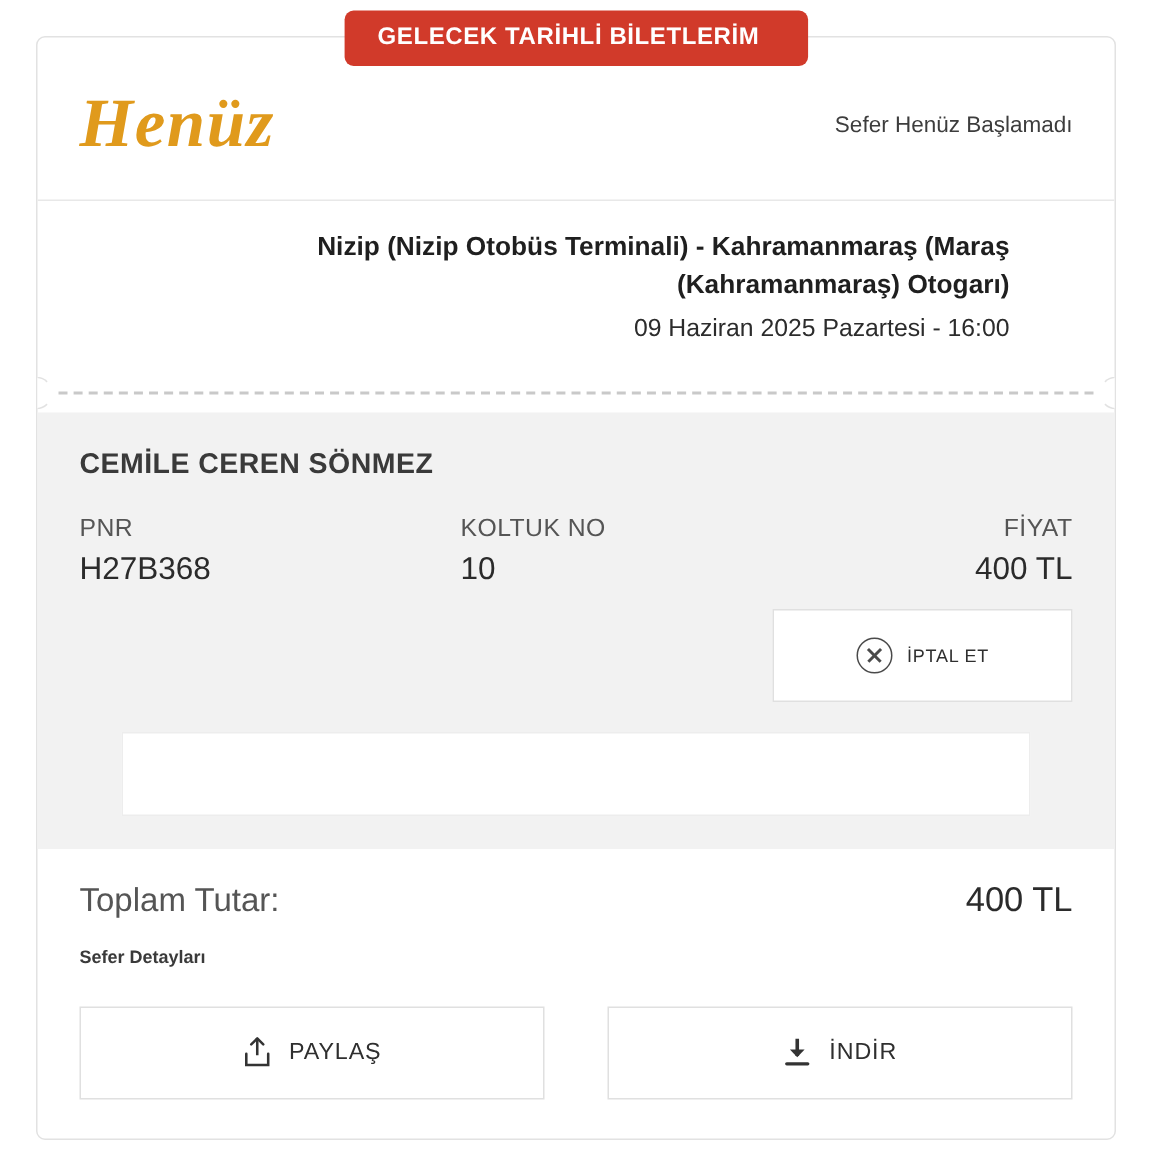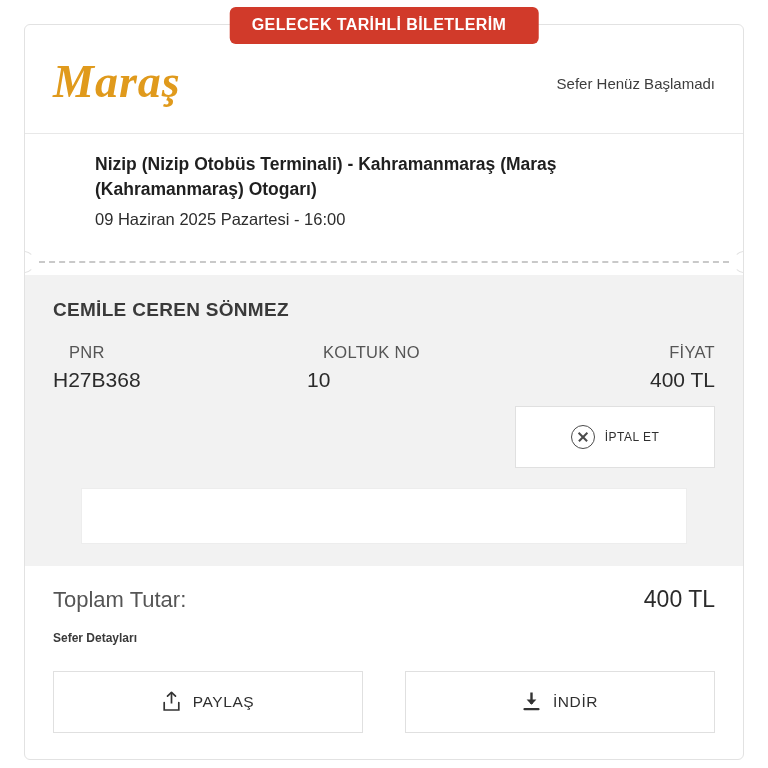--- a/index.html
+++ b/index.html
@@ -69,21 +69,21 @@
     color: #3d3d3d;
   }
 
   .divider-line {
     border-top: 1px solid #e8e8e8;
     margin: 0;
   }
 
   .route-block {
     padding: 18px 70px 20px 70px;
-    text-align: left;
+    text-align: right;
   }
   .route-title {
     font-size: 17.5px;
     font-weight: bold;
     color: #1f1f1f;
     line-height: 1.45;
   }
   .route-date {
     margin-top: 7px;
     font-size: 16.5px;
@@ -129,21 +129,20 @@
     display: flex;
     margin-top: 22px;
   }
   .field { flex: 1; }
   .field.center { text-align: left; padding-left: 50px; }
   .field.right { text-align: right; }
   .field-label {
     font-size: 16.5px;
     color: #555555;
     letter-spacing: 0.3px;
-    margin-left: 16px;
   }
   .field-value {
     margin-top: 6px;
     font-size: 21px;
     color: #2b2b2b;
   }
 
   .cancel-row {
     display: flex;
     justify-content: flex-end;
@@ -227,21 +226,21 @@
   .ico { display: block; }
 </style>
 </head>
 <body>
 
 <div class="page">
 
   <div class="ticket">
 
     <div class="top-section">
-      <span class="logo">Maraş</span>
+      <span class="logo">Henüz</span>
       <span class="status-text">Sefer Henüz Başlamadı</span>
     </div>
 
     <div class="divider-line"></div>
 
     <div class="route-block">
       <div class="route-title">Nizip (Nizip Otobüs Terminali) - Kahramanmaraş (Maraş (Kahramanmaraş) Otogarı)</div>
       <div class="route-date">09 Haziran 2025 Pazartesi - 16:00</div>
     </div>
 

